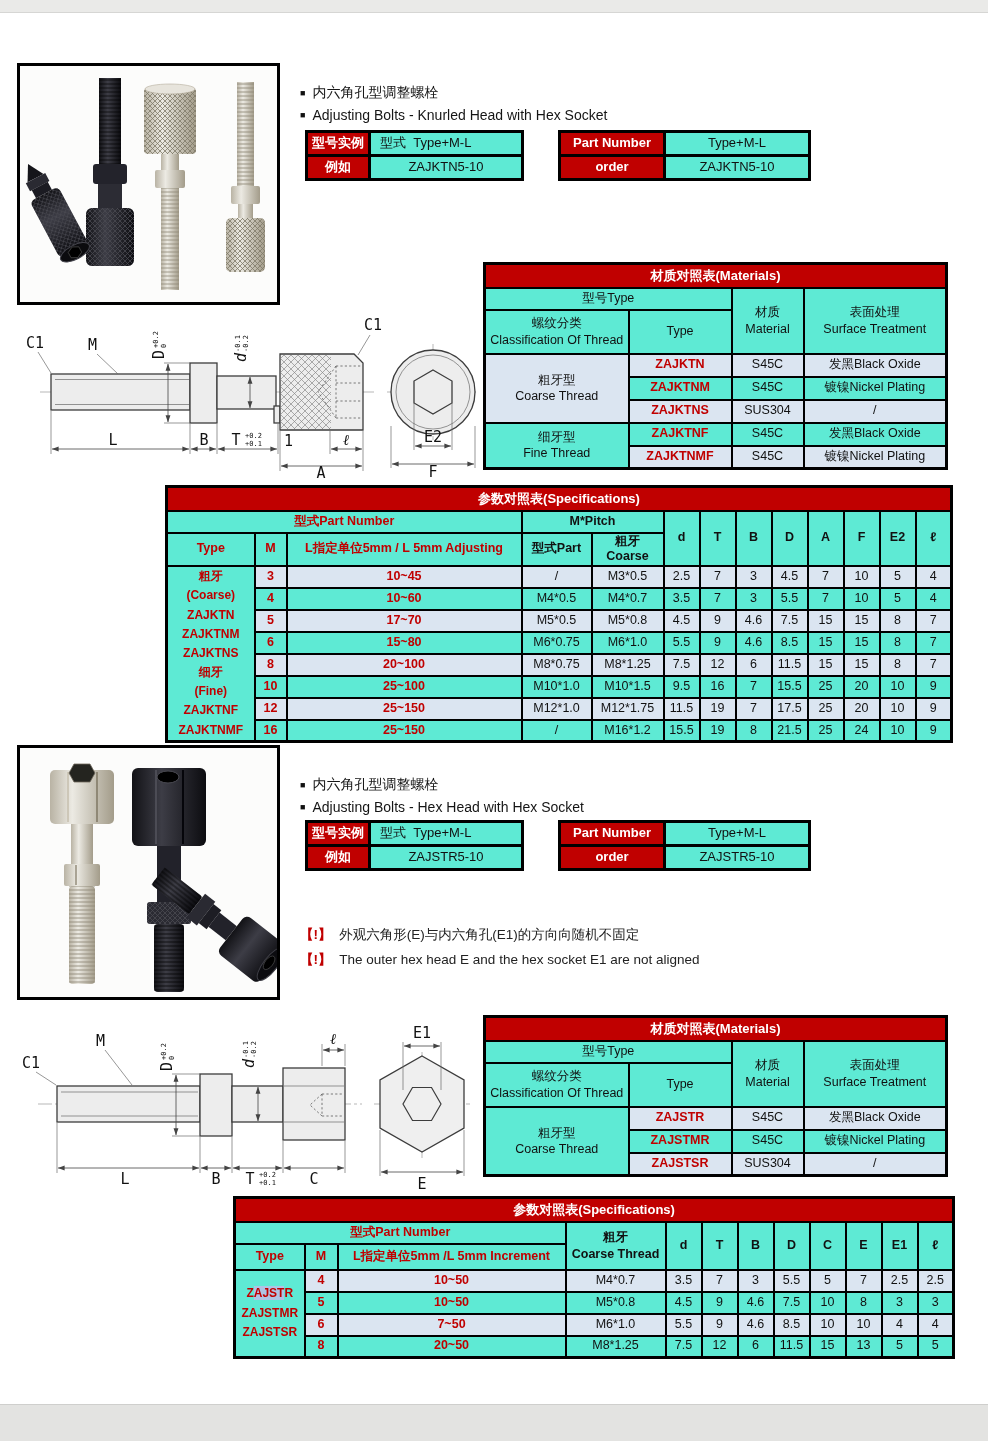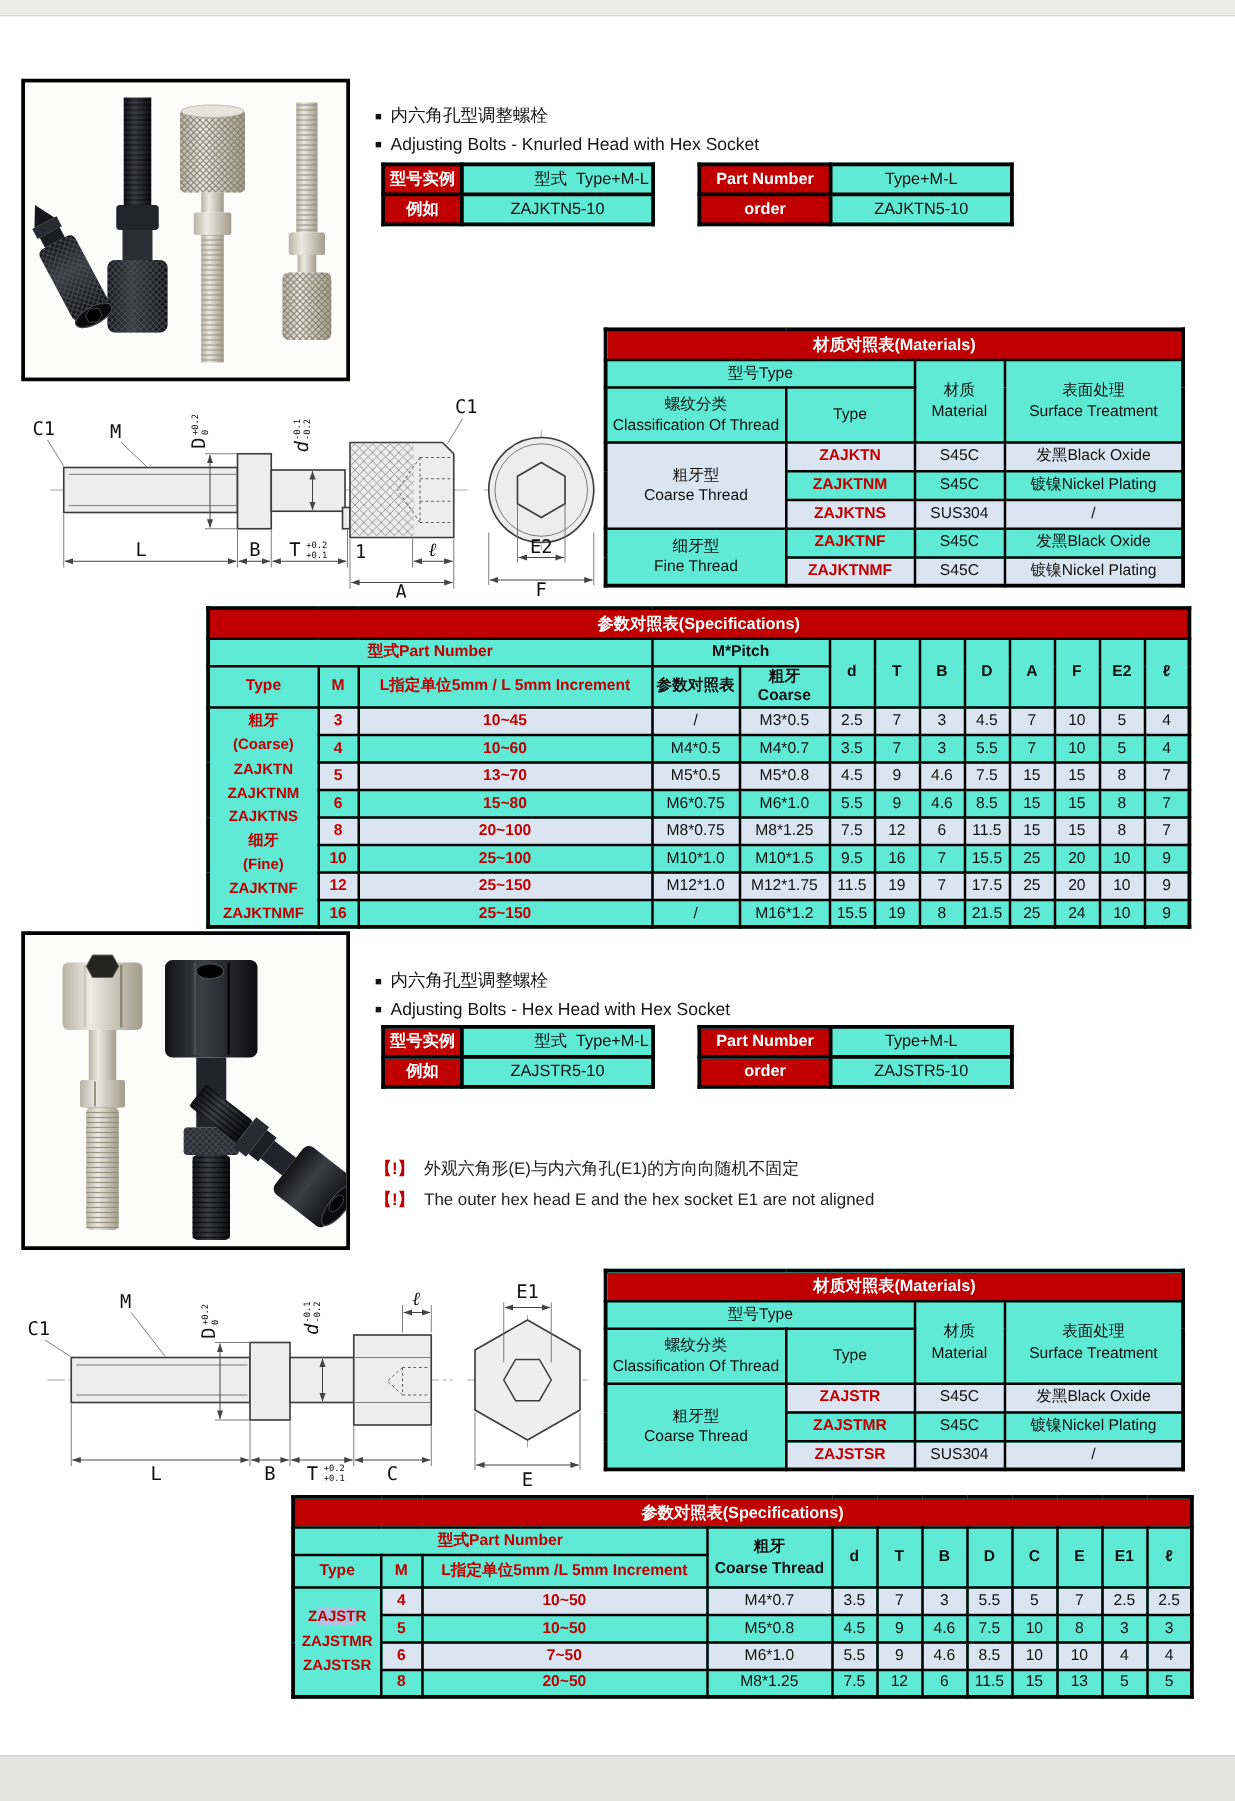--- a/index.html
+++ b/index.html
@@ -17,21 +17,21 @@
   table{position:absolute;border-collapse:collapse;table-layout:fixed;background:#5eead4}
   td{border:2px solid #000;text-align:center;vertical-align:middle;font-size:12.5px;color:#111;padding:0 2px;line-height:1.25;overflow:hidden}
   .tbl{border:3px solid #000}
   .ttl td{background:#c00000;color:#fff;font-weight:bold;font-size:13px}
   .shade{background:#dbe5f1}
   .rtx{color:#c00000;font-weight:bold}
   .bold{font-weight:bold}
   .ex td{font-size:13px}
   .ex .hd{background:#c00000;color:#fff;font-weight:bold}
   .ex td, .ex{border-width:3px}
-  .lft{text-align:right;padding-left:9px}
+  .lft{text-align:left;padding-left:9px}
   .two div{line-height:1.3}
   .typecell div{line-height:1.6;color:#c00000;font-weight:bold;font-size:12px}
   .sel{background:#aec4e5}
   svg{display:block}
   .oln{fill:#ededed;stroke:#3c3c3c;stroke-width:1.3}
   .thin{stroke:#6a6a6a;stroke-width:.7;fill:none}
   .cl{stroke:#999;stroke-width:.7;fill:none;stroke-dasharray:14 3 3 3}
   .dim{stroke:#444;stroke-width:.8;fill:none}
   .dot{stroke:#5a5a5a;stroke-width:.8;fill:none;stroke-dasharray:2.2 2.2}
   .lbl{font-family:"DejaVu Sans Mono",monospace;font-size:15px;fill:#111}
@@ -335,22 +335,22 @@
     <td rowspan="2" class="bold">B</td>
     <td rowspan="2" class="bold">D</td>
     <td rowspan="2" class="bold">A</td>
     <td rowspan="2" class="bold">F</td>
     <td rowspan="2" class="bold">E2</td>
     <td rowspan="2" class="bold">ℓ</td>
   </tr>
   <tr style="height:26px">
     <td class="rtx">Type</td>
     <td class="rtx">M</td>
-    <td class="rtx">L指定单位5mm / L 5mm Increment</td>
-    <td class="bold">参数对照表</td>
+    <td class="rtx">L指定单位5mm / L 5mm Adjusting</td>
+    <td class="bold">型式Part</td>
     <td class="bold">粗牙Coarse</td>
   </tr>
   <tr style="height:22px">
     <td rowspan="8" class="typecell">
       <div>粗牙</div>
       <div>(Coarse)</div>
       <div>ZAJKTN</div>
       <div>ZAJKTNM</div>
       <div>ZAJKTNS</div>
       <div>细牙</div>
@@ -380,21 +380,21 @@
     <td>7</td>
     <td>3</td>
     <td>5.5</td>
     <td>7</td>
     <td>10</td>
     <td>5</td>
     <td>4</td>
   </tr>
   <tr style="height:22px">
     <td class="rtx shade">5</td>
-    <td class="rtx shade">13~70</td>
+    <td class="rtx shade">17~70</td>
     <td class="shade">M5*0.5</td>
     <td class="shade">M5*0.8</td>
     <td class="shade">4.5</td>
     <td class="shade">9</td>
     <td class="shade">4.6</td>
     <td class="shade">7.5</td>
     <td class="shade">15</td>
     <td class="shade">15</td>
     <td class="shade">8</td>
     <td class="shade">7</td>

